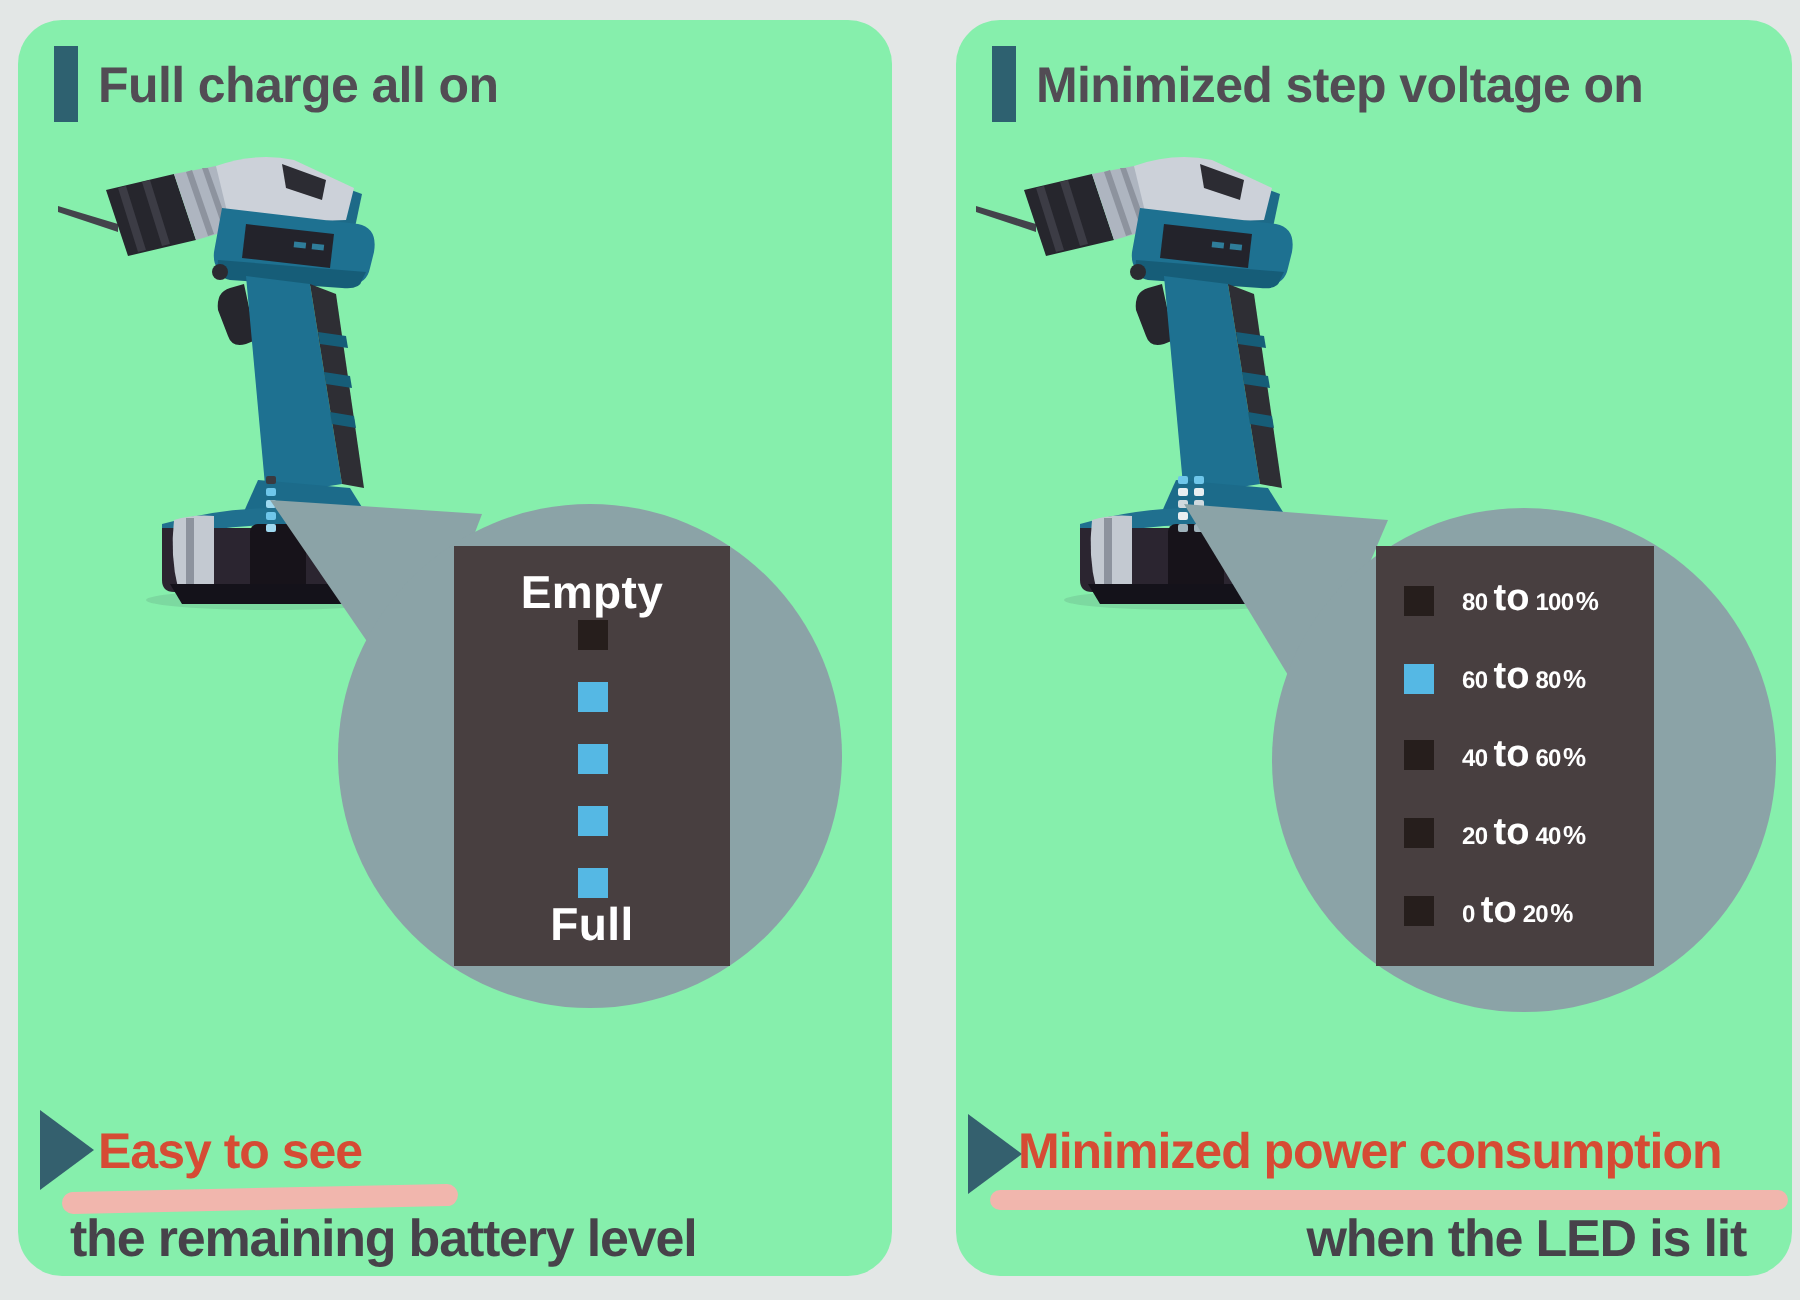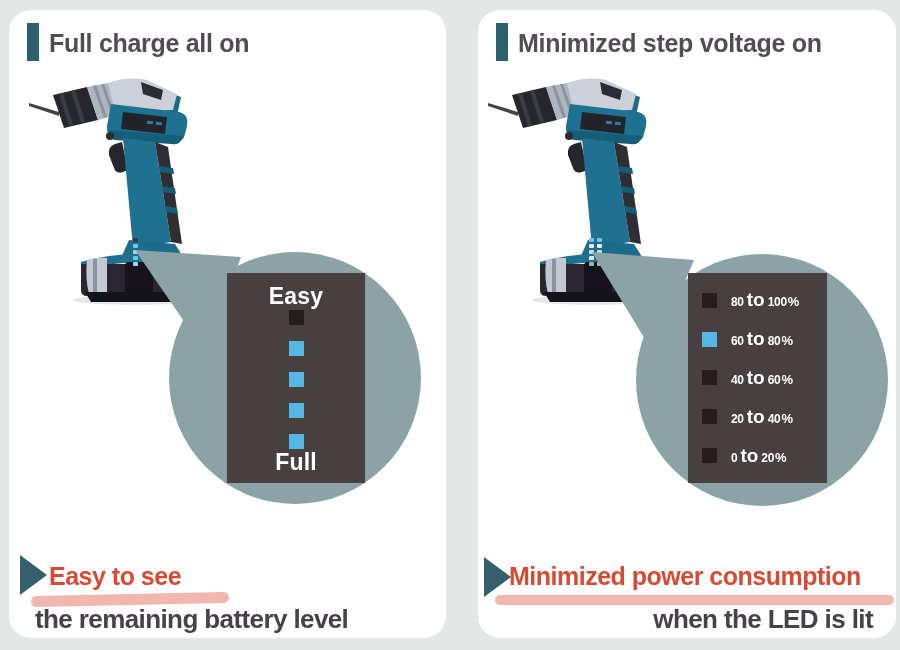--- a/index.html
+++ b/index.html
@@ -5,21 +5,21 @@
   html,body{margin:0;padding:0;}
   body{
     width:900px;height:650px;
     background:#e3e7e6;
     font-family:"Liberation Sans", sans-serif;
     position:relative;overflow:hidden;
     -webkit-font-smoothing:antialiased;
   }
   .panel{
     position:absolute;top:10px;height:628px;
-    background:#ffffff;border-radius:22px;
+    background:#86efac;border-radius:22px;
     overflow:hidden;
   }
   .panel.left{left:9px;width:437px;}
   .panel.right{left:478px;width:418px;}
 
   
   .hdr{position:absolute;top:13px;left:18px;display:flex;align-items:center;}
   .hdr .bar{width:12px;height:38px;background:#2e6170;margin-right:10px;flex:none;}
   .hdr .txt{
     font-size:25px;font-weight:bold;color:#524c54;letter-spacing:-0.3px;
@@ -162,21 +162,21 @@
       <div class="dot" style="background:#9fd9f0"></div>
     </div>
   </div>
 
   <svg class="callout-svg" width="437" height="628" viewBox="0 0 437 628">
     <path d="M126,240 L232,247 L196,342 Z" fill="#8ba3a7"></path>
     <circle cx="286" cy="368" r="126" fill="#8ba3a7"></circle>
   </svg>
 
   <div class="indicator-box">
-    <div class="box-label">Easy</div>
+    <div class="box-label">Empty</div>
     <div class="led-col">
       <div class="led" data-state="off"></div>
       <div class="led" data-state="on"></div>
       <div class="led" data-state="on"></div>
       <div class="led" data-state="on"></div>
       <div class="led" data-state="on"></div>
     </div>
     <div class="box-label">Full</div>
   </div>
 

